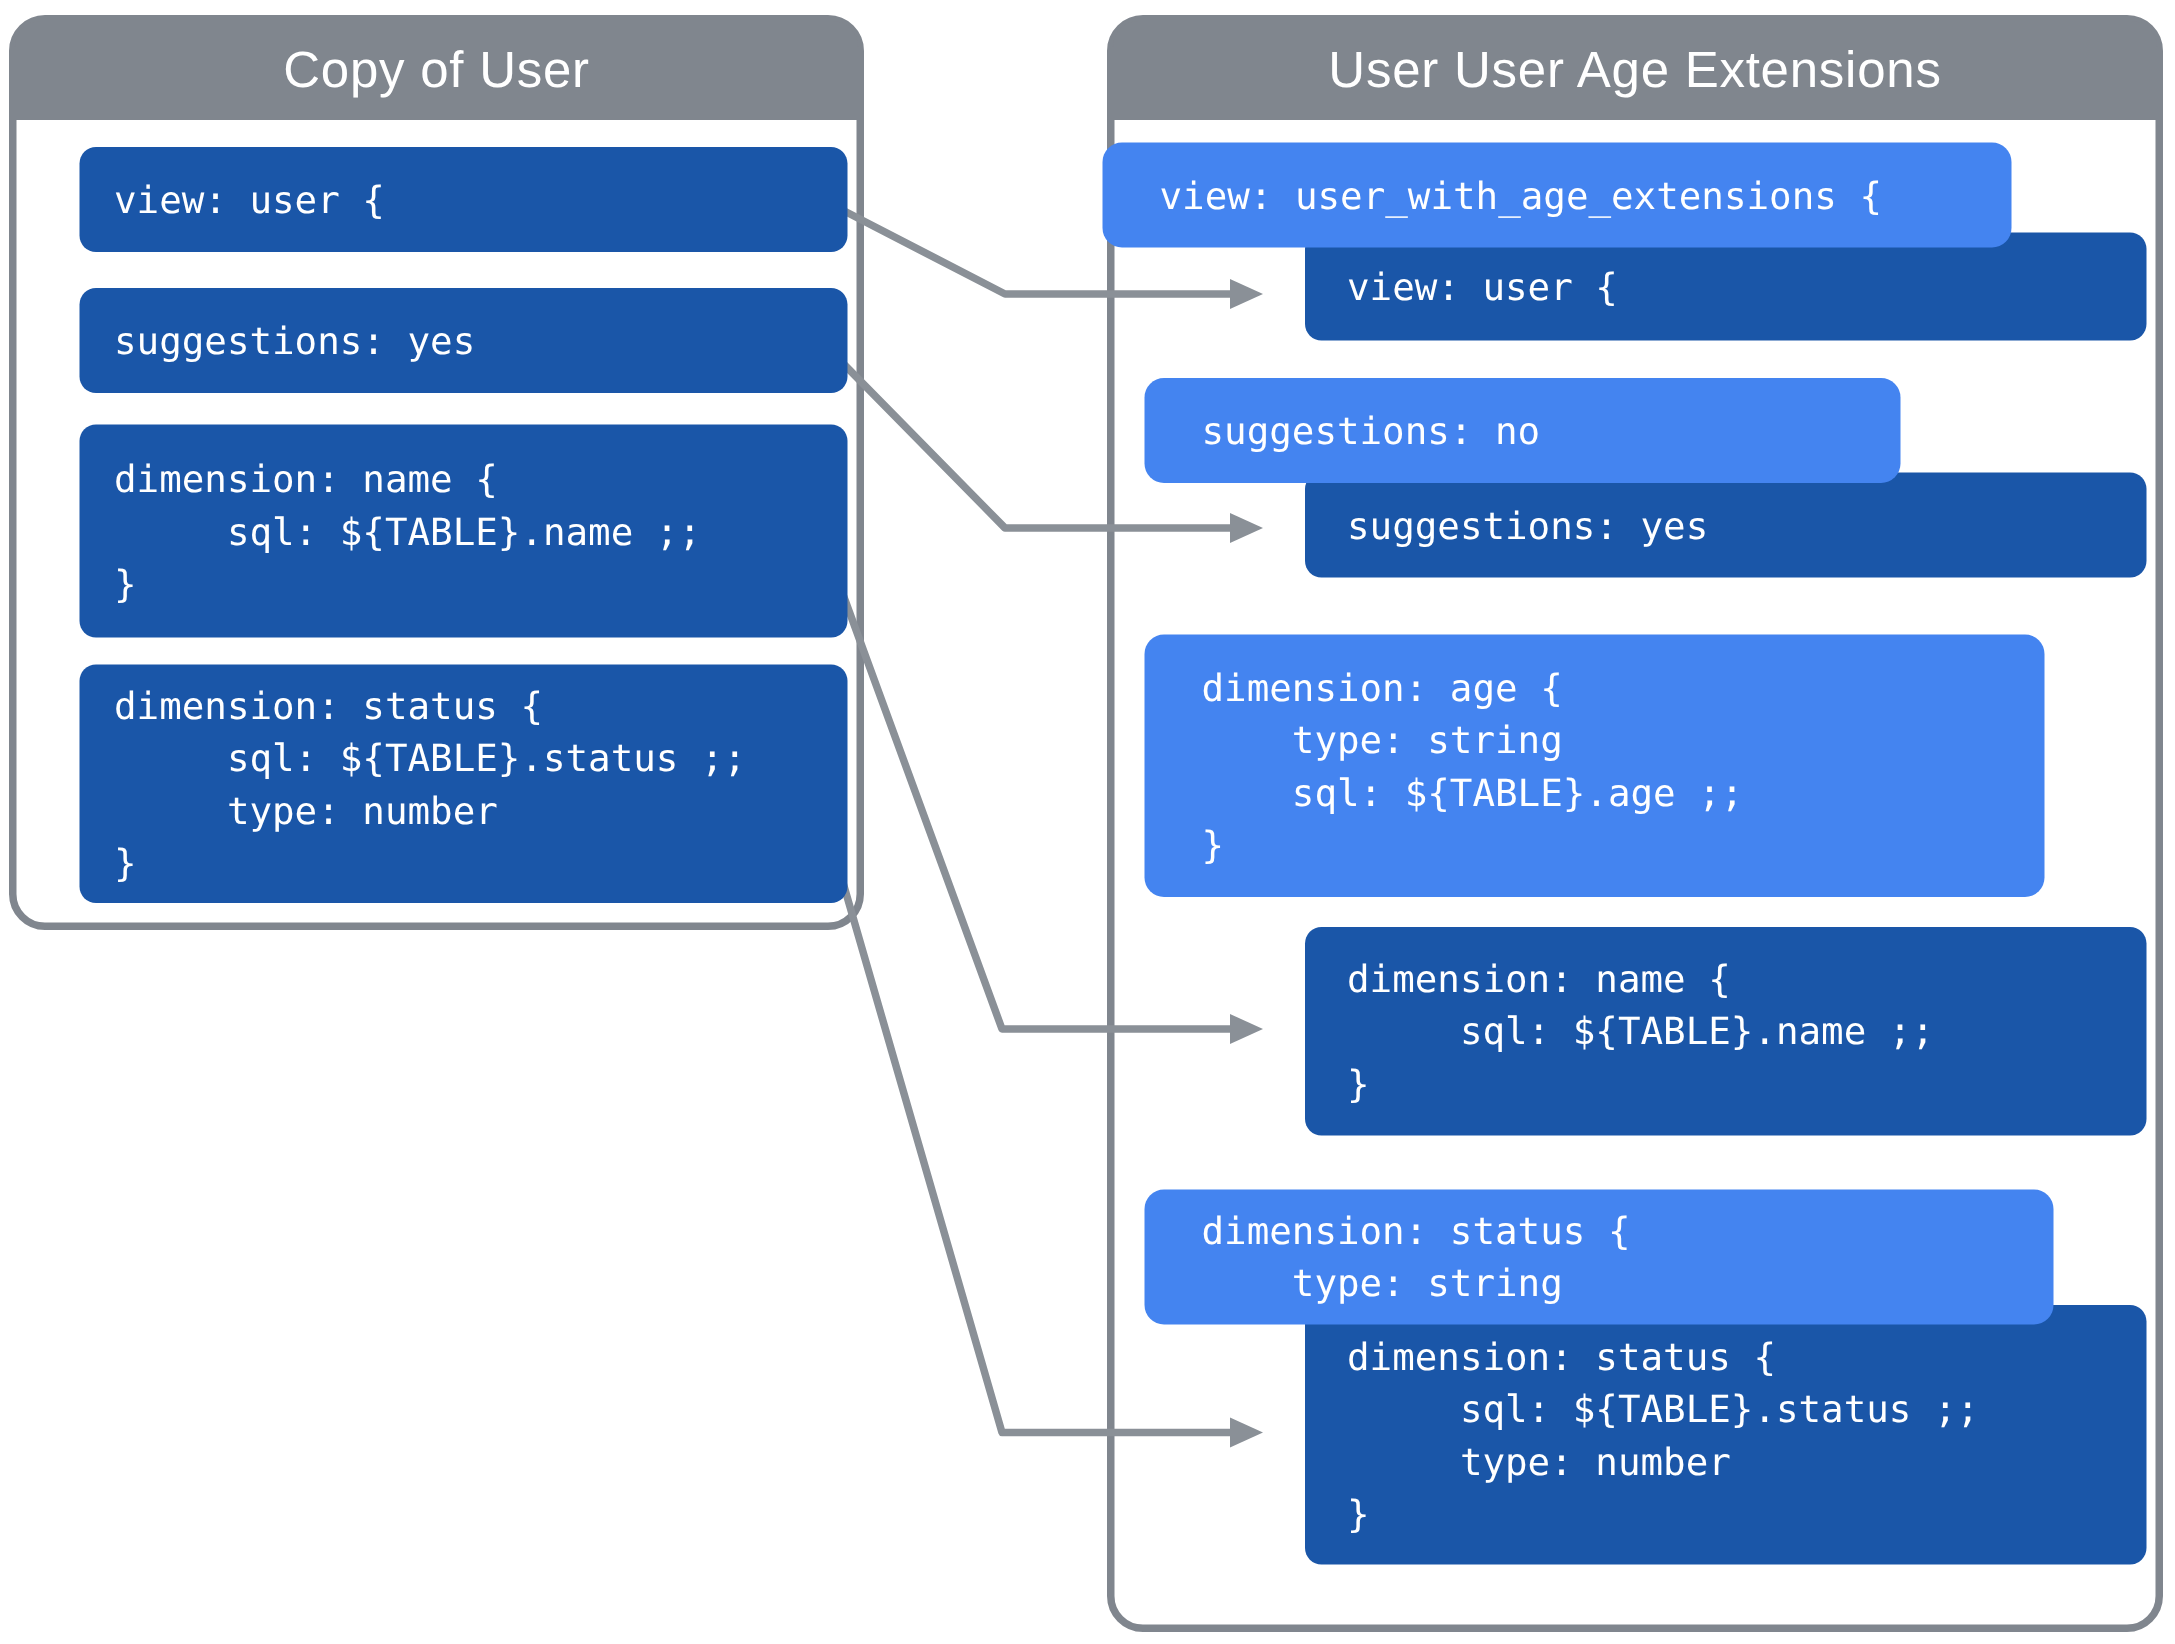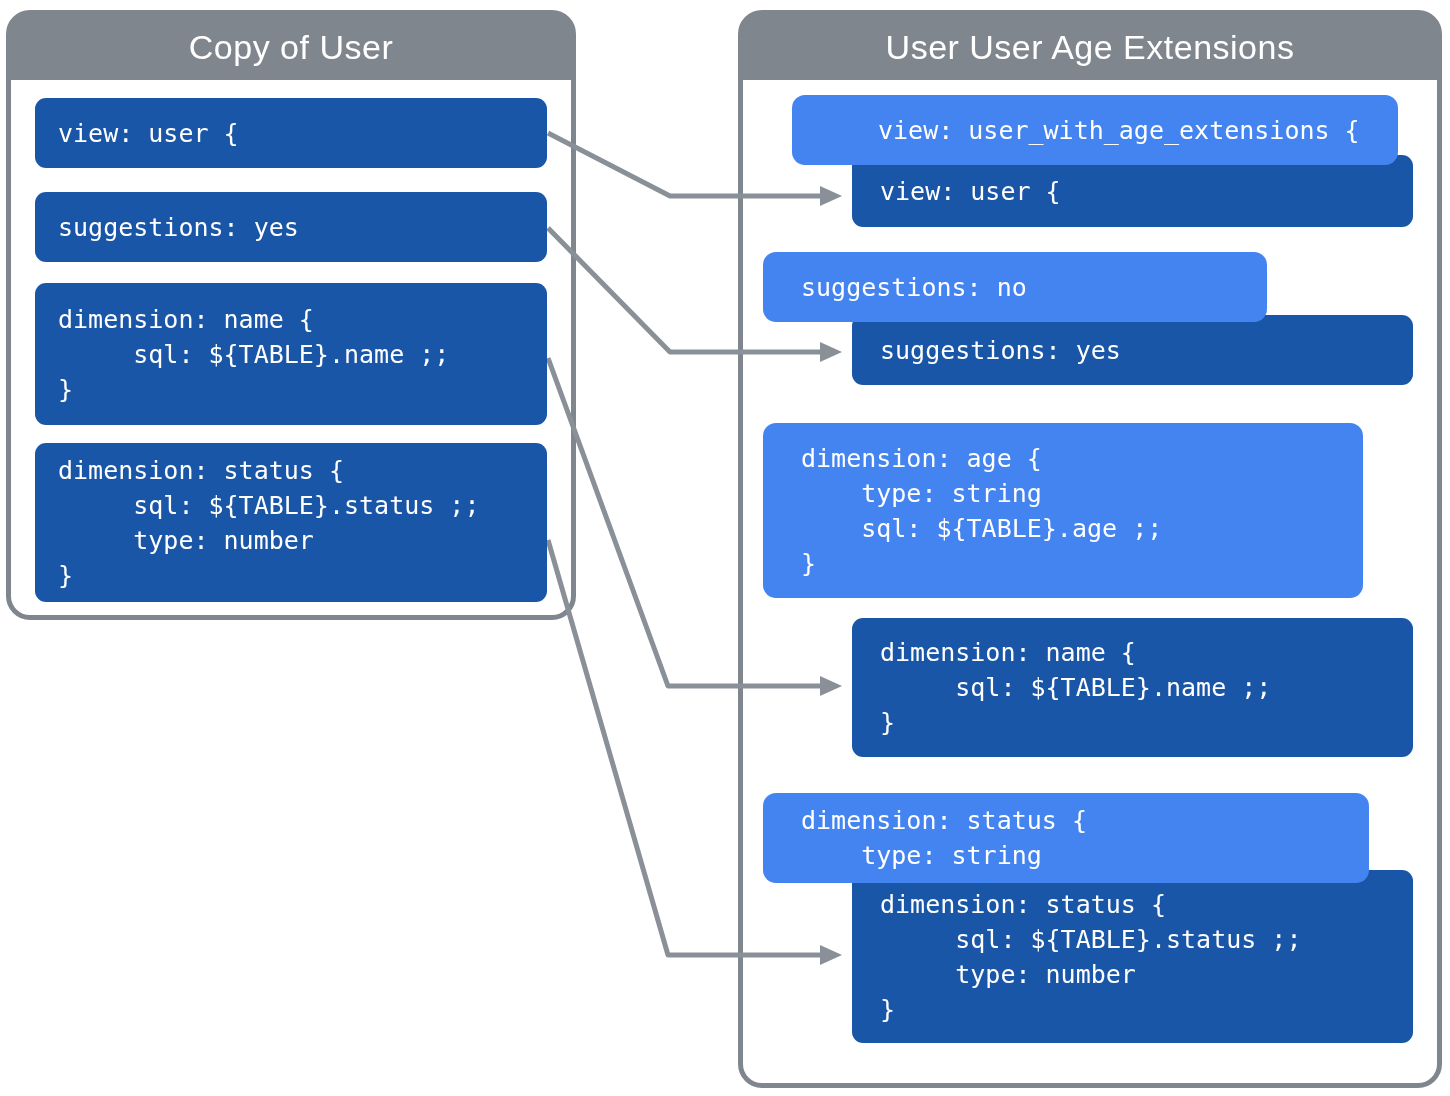--- a/index.html
+++ b/index.html
@@ -9,21 +9,21 @@
   
   .panel{position:absolute;border:5px solid #80868e;border-radius:24px;background:#ffffff;box-sizing:border-box;}
   .panel-header{height:66px;background:#80868e;border-radius:17px 17px 0 0;margin:-1px -1px 12px -1px;
                 display:flex;align-items:center;justify-content:center;}
   .panel-title{color:#ffffff;font-size:34px;font-weight:500;letter-spacing:.5px;}
 
   
   .block{position:absolute;box-sizing:border-box;display:flex;align-items:center;border-radius:11px;}
   .block pre{margin:0;color:#ffffff;font-family:"DejaVu Sans Mono","Liberation Mono",monospace;
              font-size:25px;line-height:35px;}
-  .dark{background:#1a56a8;z-index:4;}
+  .dark{background:#1a56a8;z-index:4;margin-left:18px;}
   .light{background:#4484f0;z-index:5;border-radius:13px;}
   .pad-left-sm pre{padding-left:23px;}
   .pad-left-md pre{padding-left:28px;}
   .pad-left-lg pre{padding-left:38px;}
 
   
   #arrows{position:absolute;left:0;top:0;width:1450px;height:1096px;z-index:3;pointer-events:none;}
   #arrows polyline{fill:none;stroke:#8a9097;stroke-width:5;stroke-linejoin:round;}
   #arrows polygon{fill:#8a9097;stroke:none;}
 </style>
@@ -74,21 +74,21 @@
      type: number
 }</pre>
   </div>
 
   <div class="panel" style="left:738px;top:10px;width:704px;height:1078px;">
     <div class="panel-header">
       <span class="panel-title">User User Age Extensions</span>
     </div>
   </div>
 
-  <div class="block light pad-left-lg" style="left:792px;top:95px;width:606px;height:70px;padding-left:48px;">
+  <div class="block light pad-left-lg" style="left:735px;top:95px;width:606px;height:70px;">
     <pre>view: user_with_age_extensions {</pre>
   </div>
   <div class="block dark pad-left-md" style="left:852px;top:155px;width:561px;height:72px;">
     <pre>view: user {</pre>
   </div>
 
   <div class="block light pad-left-lg" style="left:763px;top:252px;width:504px;height:70px;">
     <pre>suggestions: no</pre>
   </div>
   <div class="block dark pad-left-md" style="left:852px;top:315px;width:561px;height:70px;">

